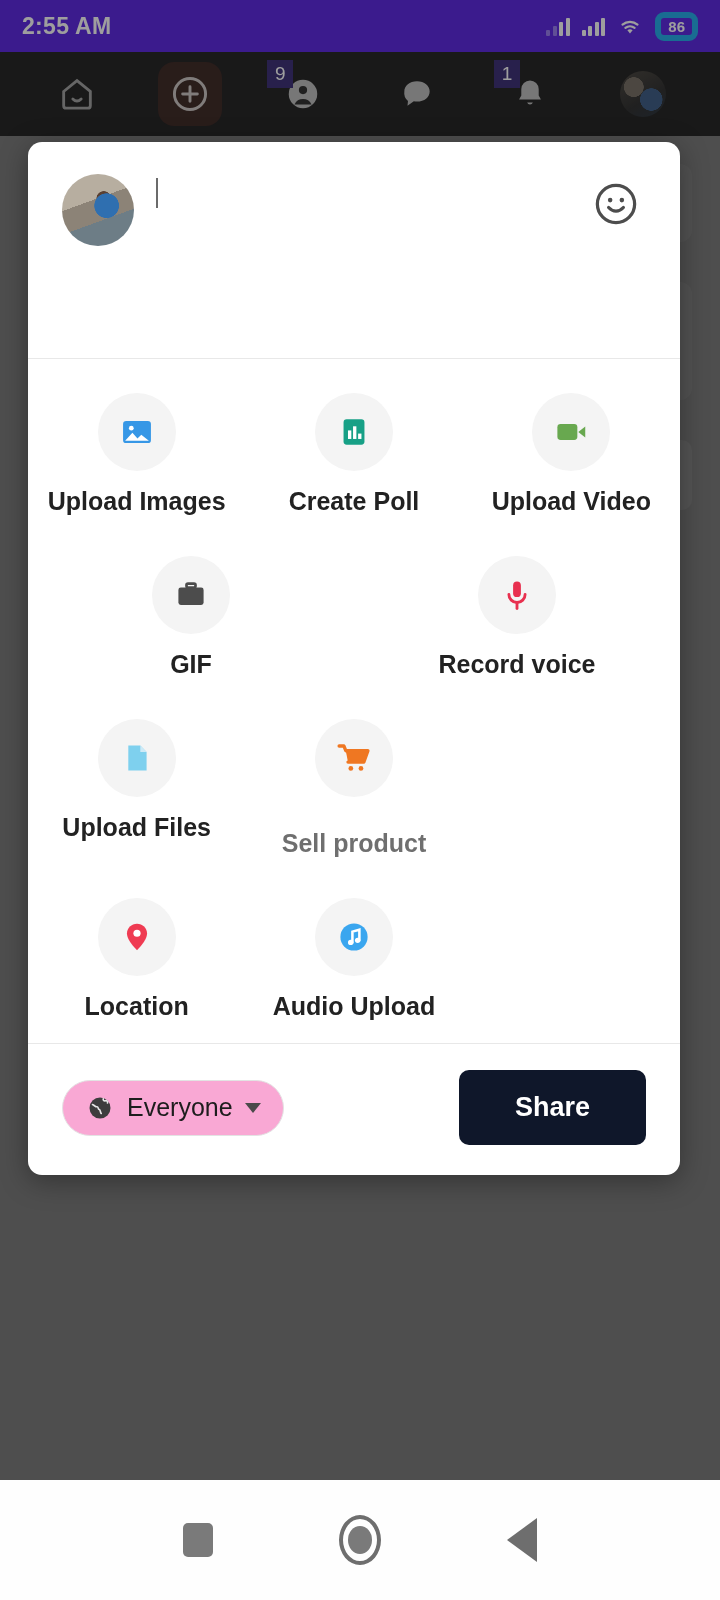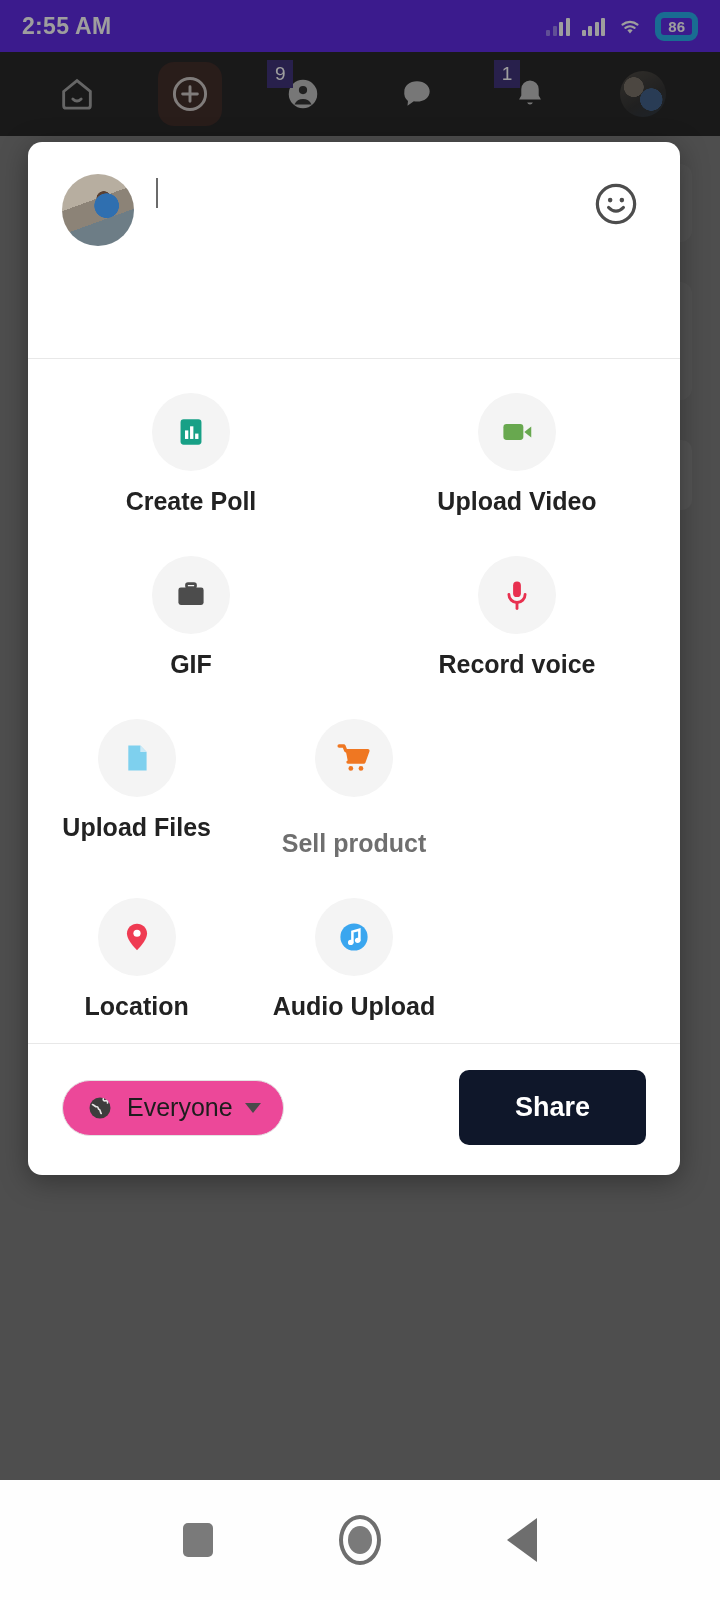--- a/index.html
+++ b/index.html
@@ -134,21 +134,21 @@
   }
   .opt-label { font-size:25px; font-weight:700; color:#222; }
   .opt.muted .opt-label { color:#6f6f6f;margin-top:16px; }
 
   .footer {
     display:flex; align-items:center; justify-content:space-between;
     padding:26px 34px 30px 34px;
   }
   .privacy {
     display:flex; align-items:center; gap:12px; border:1px solid #e3e3e3;
-    border-radius:30px; padding:12px 22px; background:#ec4899;
+    border-radius:30px; padding:12px 22px; background:#f9a8d4;
   }
   .privacy-label { font-size:25px; color:#1d1d1d; }
   .chev { width:0;height:0;border-left:8px solid transparent;
     border-right:8px solid transparent;border-top:10px solid #4a4a4a; }
   .share-btn {
     background:#0f172a; color:#fff; border:none; border-radius:10px;
     padding:22px 56px; font-size:27px; font-weight:700;
     font-family:"Liberation Sans", sans-serif;
   }
 
@@ -336,20 +336,30 @@
   </div>
 
   <div class="divider"></div>
 
   <div class="options">
 
     <div class="opt-row">
       <div class="opt">
         <span class="opt-circle">
           <svg width="38" height="38" viewBox="0 0 24 24">
+            <rect x="3.2" y="5" width="17.6" height="14" rx="2" fill="#3697e6"></rect>
+            <circle cx="8.4" cy="9.6" r="1.5" fill="#fff"></circle>
+            <path d="M4.5 17.6l4.6-5.1 3.2 3.6 2.4-2.4 4.8 3.9z" fill="#fff"></path>
+          </svg>
+        </span>
+        <span class="opt-label">Upload Images</span>
+      </div>
+      <div class="opt">
+        <span class="opt-circle">
+          <svg width="38" height="38" viewBox="0 0 24 24">
             <rect x="5.4" y="4" width="13.2" height="16" rx="2" fill="#17a086"></rect>
             <rect x="8.2" y="11" width="2.1" height="5.4" fill="#fff"></rect>
             <rect x="11.4" y="8.4" width="2.1" height="8" fill="#fff"></rect>
             <rect x="14.6" y="13" width="2.1" height="3.4" fill="#fff"></rect>
           </svg>
         </span>
         <span class="opt-label">Create Poll</span>
       </div>
       <div class="opt">
         <span class="opt-circle">

